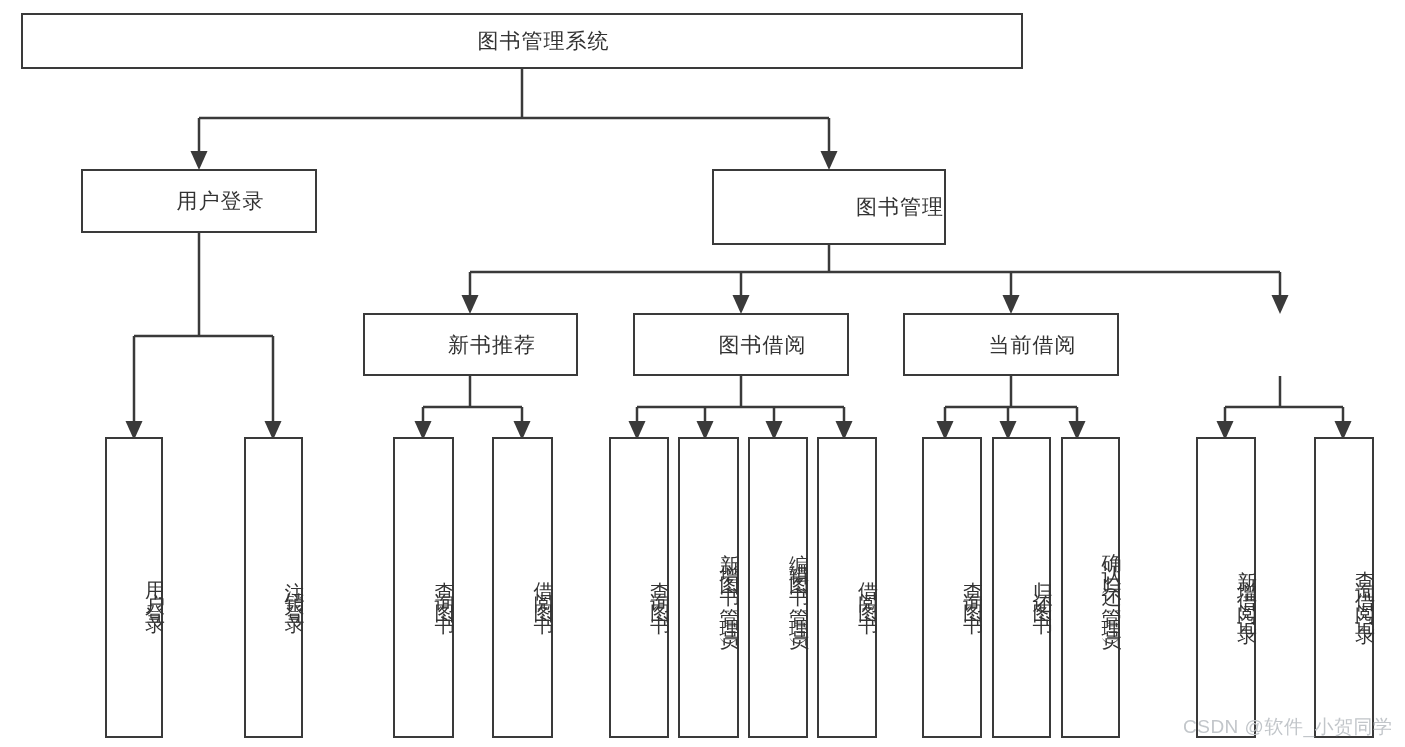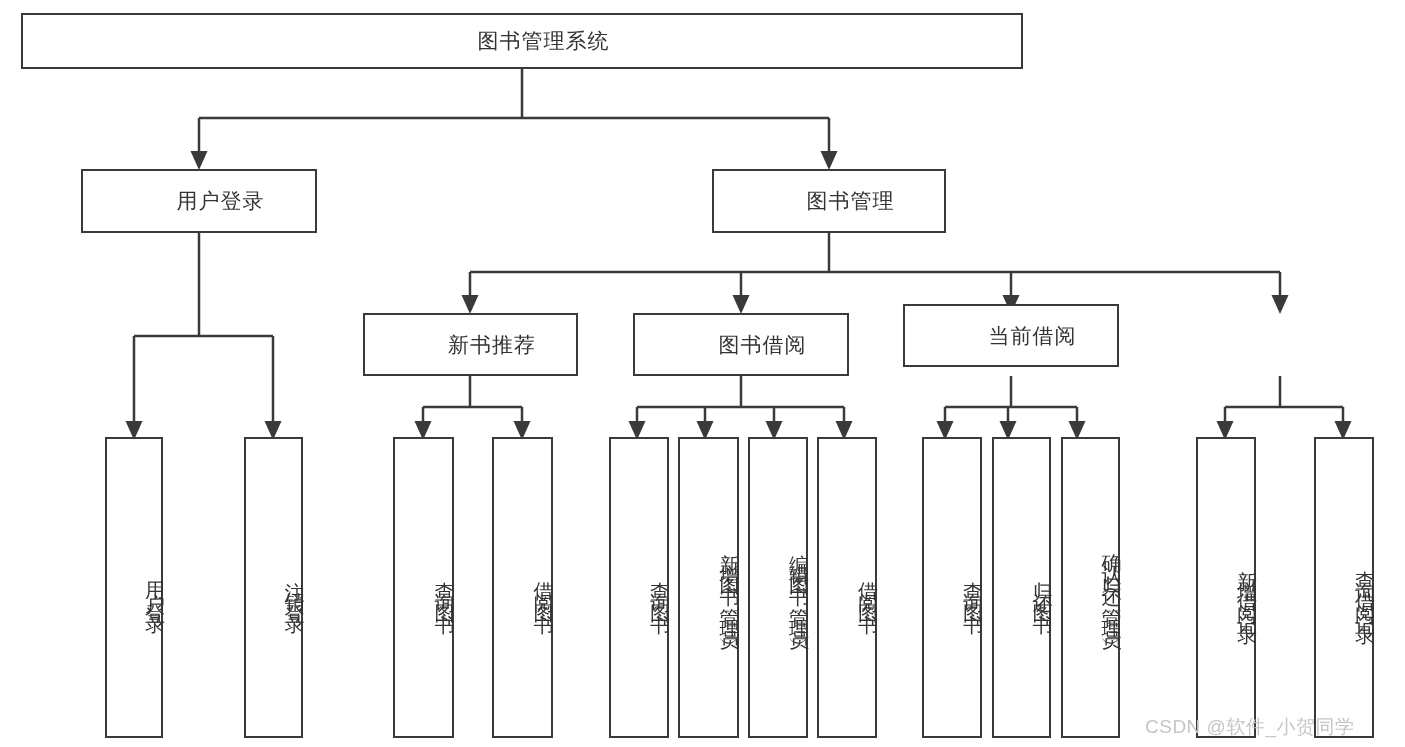--- a/index.html
+++ b/index.html
@@ -40,21 +40,21 @@
   .h-node { font-size: 21px; letter-spacing: 1px; white-space: nowrap; }
   .v-node .v-label {
     writing-mode: vertical-rl;
     text-orientation: mixed;
     font-size: 20px;
     letter-spacing: 11px;
     line-height: 1;
   }
   .watermark {
     position: absolute;
-    left: 1145px;
+    left: 1183px;
     top: 714px;
     font-size: 19px;
     letter-spacing: 0.5px;
     color: var(--wm-color, #c2c6ca);
     white-space: nowrap;
     z-index: 5;
   }
 </style>
 </head>
 <body>
@@ -123,31 +123,31 @@
     <path class="arrow" d="M1334.5 421 L1351.5 421 L1343 440 Z"></path>
   </svg>
 
   <div class="node h-node" style="left:21px; top:13px; width:1002px; height:56px;">
     <span>图书管理系统</span>
   </div>
 
   <div class="node h-node" style="left:81px; top:169px; width:236px; height:64px;">
     <span>用户登录</span>
   </div>
-  <div class="node h-node" style="left:712px; top:169px; width:234px; height:64px;">
+  <div class="node h-node" style="left:712px; top:169px; width:234px; height:76px;justify-content:flex-end;">
     <span>图书管理</span>
   </div>
 
   <div class="node h-node" style="left:363px; top:313px; width:215px; height:63px;">
     <span>新书推荐</span>
   </div>
   <div class="node h-node" style="left:633px; top:313px; width:216px; height:63px;">
     <span>图书借阅</span>
   </div>
-  <div class="node h-node" style="left:903px; top:304px; width:216px; height:63px;">
+  <div class="node h-node" style="left:903px; top:313px; width:216px; height:63px;">
     <span>当前借阅</span>
   </div>
 
   <div class="node v-node" style="left:105px; top:437px; width:58px; height:301px;">
     <span class="v-label">用户登录</span>
   </div>
   <div class="node v-node" style="left:244px; top:437px; width:59px; height:301px;">
     <span class="v-label">注销登录</span>
   </div>
   <div class="node v-node" style="left:393px; top:437px; width:61px; height:301px;">

